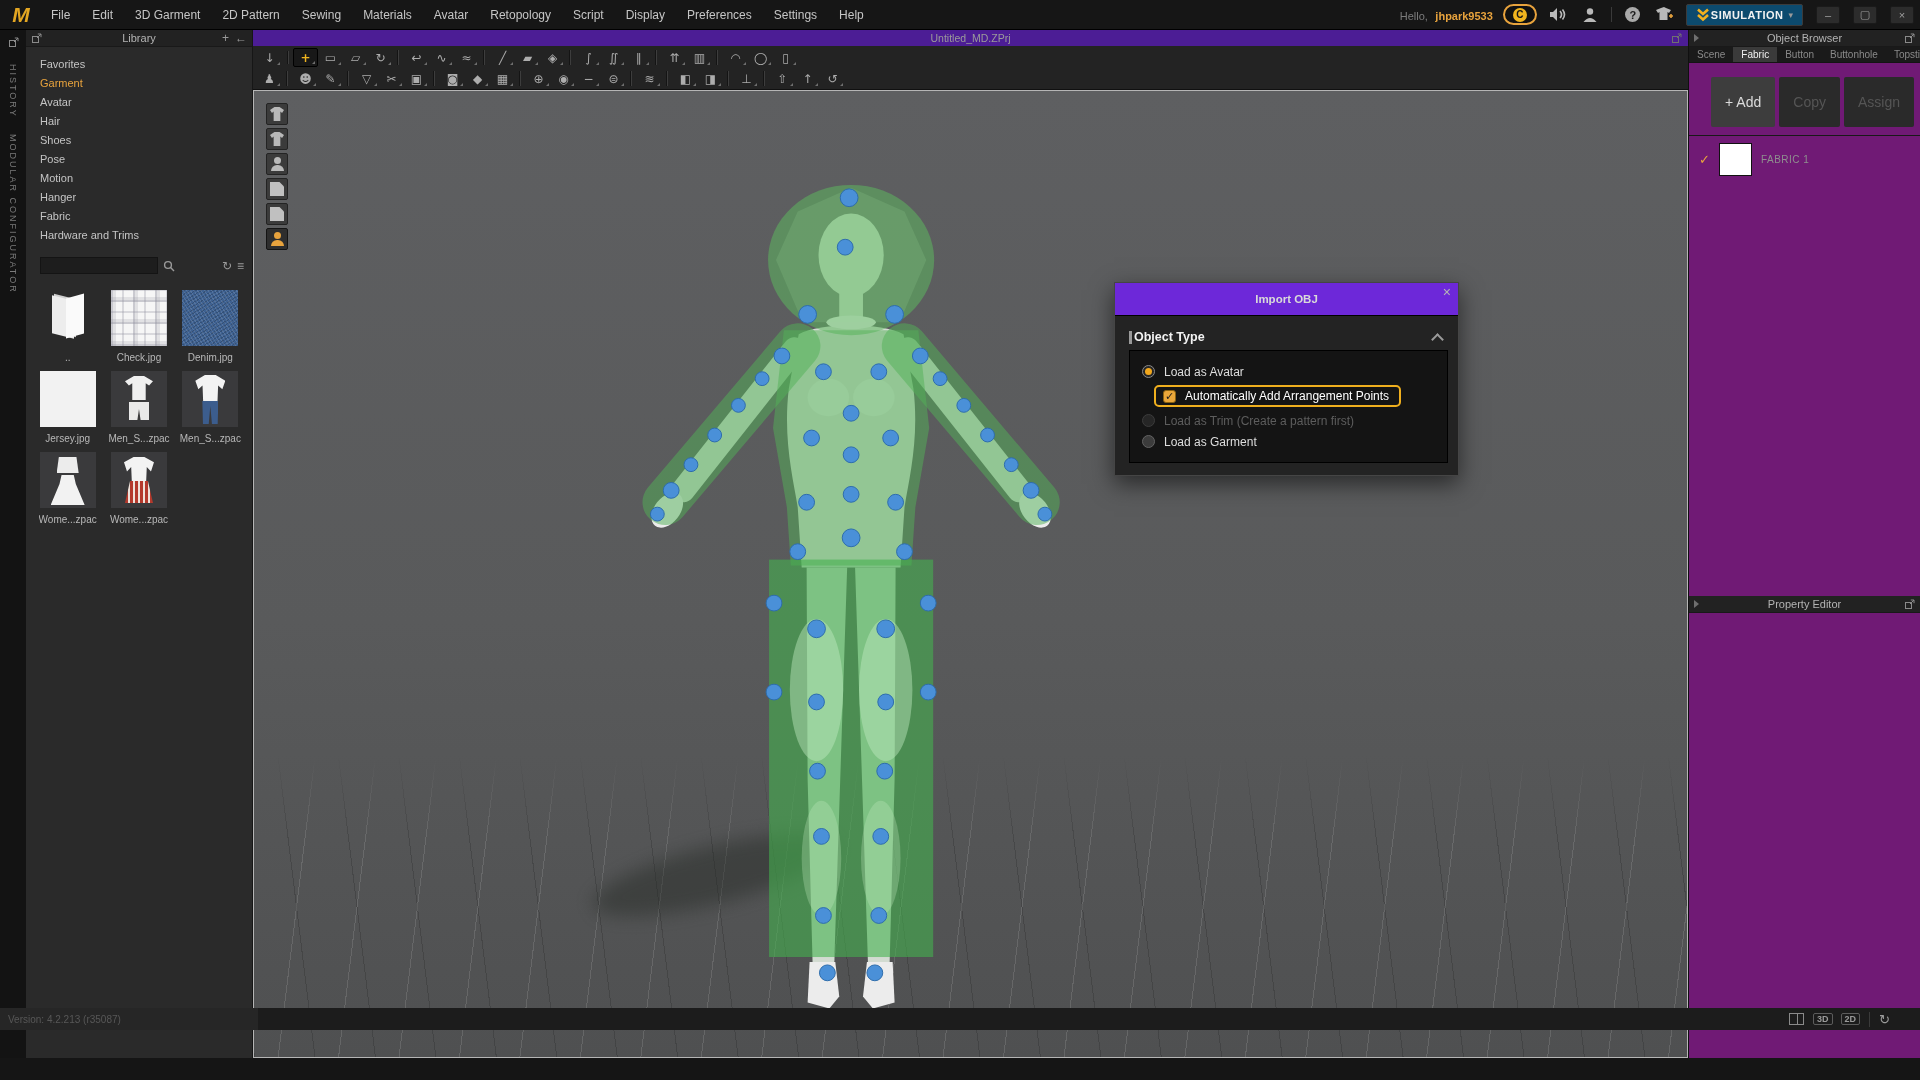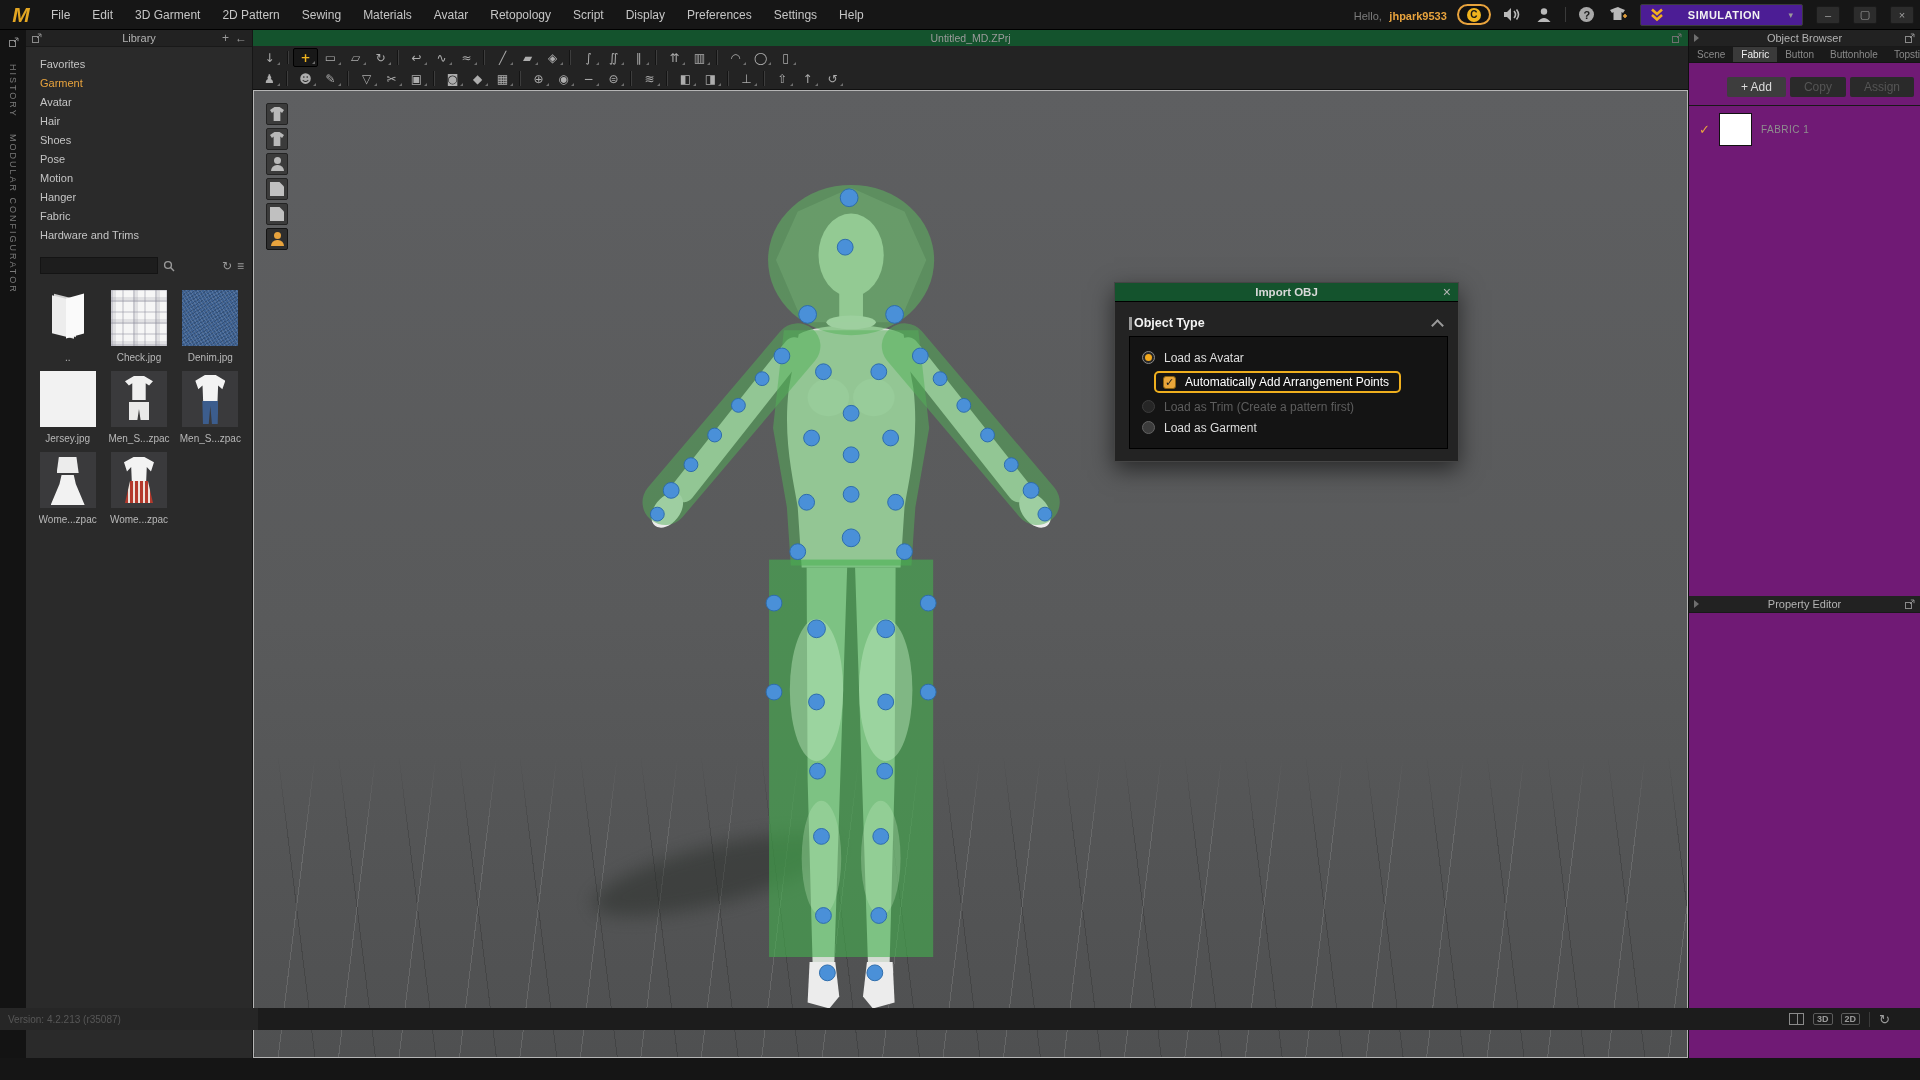--- a/index.html
+++ b/index.html
@@ -17,21 +17,21 @@
   .greeting { color:#7c7c7c; font-size:11px; }
   .username { color:#e8a33d; font-size:11px; font-weight:bold; margin-left:3px; }
   .clo-pill { width:34px; height:21px; border:2px solid #e8a33d; border-radius:11px;
     background:#111; display:flex; align-items:center; justify-content:center; }
   .clo-c { width:14px; height:14px; border-radius:50%; background:#f0b41e; color:#161616;
     font-size:10px; font-weight:bold; display:flex; align-items:center; justify-content:center; }
   .bar-icon { width:22px; height:20px; display:flex; align-items:center; justify-content:center; }
   .help-circle { width:15px; height:15px; border-radius:50%; background:#a9a9a9; color:#1b1b1b;
     font-size:11px; font-weight:bold; display:flex; align-items:center; justify-content:center; }
   .vdiv { width:1px; height:15px; background:#3a3a3a; }
-  #sim-button { display:flex; align-items:center; gap:24px; background:#4c1d95; border:1px solid #3b3b3b;
+  #sim-button { display:flex; align-items:center; gap:1px; background:#0c4a6e; border:1px solid #3b3b3b;
     border-radius:2px; padding:3px 9px; }
   .sim-label { color:#f2f2f2; font-size:11px; font-weight:bold; letter-spacing:.5px; }
   .sim-caret { color:#9a9a9a; font-size:9px; margin-left:4px; }
   .winbtn { width:24px; height:18px; background:#2c2c2c; border:1px solid #1a1a1a; border-radius:2px;
     color:#9f9f9f; font-size:11px; display:flex; align-items:center; justify-content:center; margin-left:3px; }
 
   
   #leftstrip { position:absolute; left:0; top:30px; width:26px; height:1028px; background:#131313;
     display:flex; flex-direction:column; align-items:center; z-index:10; }
   .vtext { writing-mode:vertical-rl; font-size:9px; letter-spacing:2px; color:#7b7b7b; margin-top:16px; }
@@ -87,21 +87,21 @@
     background:#ececec; clip-path:polygon(10% 0,90% 0,100% 100%,0 100%); }
   .thumb.dress::after { content:""; position:absolute; left:11px; top:23px; width:34px; height:30px;
     background:#f2f2f2; clip-path:polygon(32% 0,68% 0,74% 30%,100% 100%,0 100%,26% 30%); }
   .thumb.top-skirt::before { content:""; position:absolute; left:13px; top:5px; width:30px; height:24px;
     background:#f3f3f3; clip-path:polygon(32% 0,68% 0,100% 22%,90% 60%,76% 42%,74% 100%,26% 100%,24% 42%,10% 60%,0 22%); }
   .thumb.top-skirt::after { content:""; position:absolute; left:14px; top:29px; width:28px; height:22px;
     clip-path:polygon(18% 0,82% 0,100% 100%,0 100%);
     background:repeating-linear-gradient(90deg,#b4392c 0 3px,#efe2da 3px 5px); }
 
   
-  #centerhead { position:absolute; left:253px; top:30px; width:1435px; height:16px; background:#14532d;
+  #centerhead { position:absolute; left:253px; top:30px; width:1435px; height:16px; background:#4c1d95;
     display:flex; align-items:center; justify-content:center; position:absolute; }
   #doc-title { color:#9b9b9b; font-size:10.5px; }
   #centerhead .corner { position:absolute; right:6px; top:3px; }
   #toolbar { position:absolute; left:253px; top:46px; width:1435px; height:44px; background:#232323;
     border-bottom:1px solid #101010; padding:1px 4px; }
   .tb-row { display:flex; align-items:center; height:21px; }
   .tb-btn { width:25px; height:19px; display:flex; align-items:center; justify-content:center;
     color:#adadad; font-size:12px; position:relative; border-radius:2px;
     font-family:"DejaVu Sans",sans-serif; }
   .tb-btn::after { content:""; position:absolute; right:2px; bottom:2px; border-left:3px solid transparent;
@@ -136,21 +136,21 @@
     border-radius:50%; background:#b9b9b9; }
   .vicon.bust::after { content:""; position:absolute; left:1px; bottom:0; width:13px; height:6px;
     border-radius:6px 6px 0 0; background:#b9b9b9; }
   .vtgl.active .vicon.bust::before, .vtgl.active .vicon.bust::after { background:#e8a33d; }
   .caption { position:absolute; left:766px; top:580px; font-size:29px; color:#ecbe2d;
     letter-spacing:.3px; white-space:nowrap; }
 
   
   .dialog { position:absolute; left:860px; top:191px; width:345px; background:#232323;
     border:1px solid #454545; box-shadow:0 8px 22px rgba(0,0,0,.55); z-index:20; }
-  .dialog-titlebar { height:19px; background:#14532d; border-bottom:1px solid #000; position:relative;
+  .dialog-titlebar { height:33px; background:#6d28d9; border-bottom:1px solid #000; position:relative;
     display:flex; align-items:center; justify-content:center; }
   .dialog-title { color:#d9d9d9; font-size:11.5px; font-weight:bold; }
   .dialog-close { position:absolute; right:7px; top:1px; color:#b5b5b5; font-size:14px; }
   .dialog-body { padding:8px 10px 12px 14px; }
   .section-head { display:flex; align-items:center; height:26px; gap:2px; }
   .accent-bar { width:3px; height:13px; background:#9a9a9a; }
   .section-title { color:#f2f2f2; font-size:12.5px; font-weight:bold; flex:1; }
   .chev-up { width:9px; height:9px; border-left:2px solid #9a9a9a; border-top:2px solid #9a9a9a;
     transform:rotate(45deg); margin-right:6px; margin-top:4px; }
   .options { background:#141414; border:1px solid #000; padding:10px 8px; }
@@ -169,21 +169,21 @@
 
   
   #rightpanel { position:absolute; left:1688px; top:30px; width:232px; height:1028px; background:#701a75;
     border-left:1px solid #101010; z-index:10; }
   .collapse-arrow { width:0; height:0; border-top:4px solid transparent; border-bottom:4px solid transparent;
     border-right:5px solid #6f6f6f; margin-right:4px; transform:rotate(180deg); }
   .ob-tabs { display:flex; height:16px; background:#1a1a1a; border-bottom:1px solid #141414; }
   .ob-tab { padding:0 8px; font-size:10px; color:#8a8a8a; display:flex; align-items:center; }
   .ob-tab.active { background:#3a3a3a; color:#f0f0f0; }
   .ob-actions { display:flex; justify-content:flex-end; gap:4px; padding:14px 6px 8px 6px; }
-  .ob-action { font-size:12px; padding:3px 14px; border-radius:2px; }
+  .ob-action { font-size:14px; padding:17px 14px; border-radius:2px; }
   .ob-action.primary { background:#3d3d3d; color:#dcdcdc; }
   .ob-action.disabled { background:#2a2a2a; color:#555; }
   .ob-sep { height:1px; background:#191919; }
   .fabric-row { display:flex; align-items:center; gap:9px; height:46px; padding:0 10px; }
   .fabric-check { color:#e8a33d; font-size:13px; font-weight:bold; }
   .fabric-swatch { width:33px; height:33px; background:#fff; border:1px solid #111; }
   .fabric-name { color:#8f8f8f; font-size:10px; letter-spacing:.5px; }
   #pe-head { position:absolute; top:566px; left:0; right:0; }
 
   

